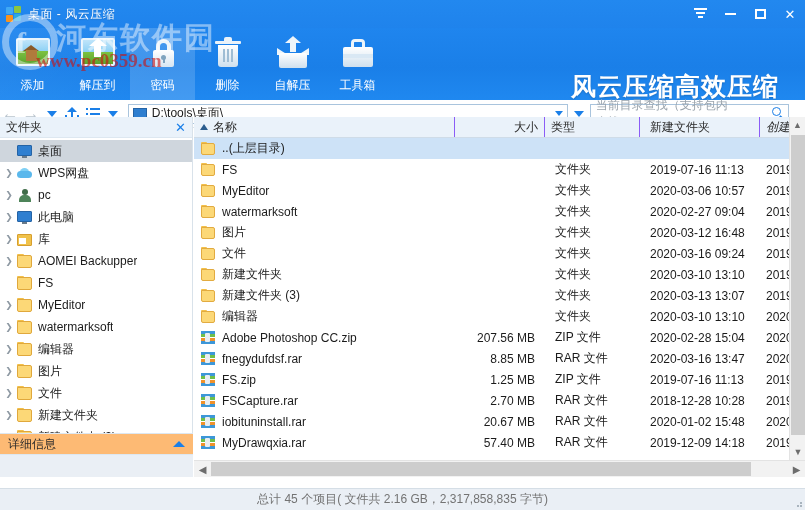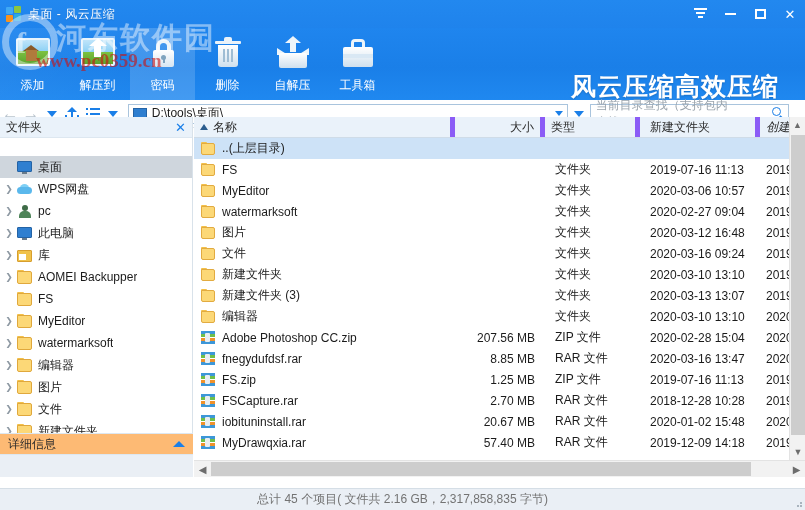--- a/index.html
+++ b/index.html
@@ -197,21 +197,21 @@
   .sidebar {
     position: absolute; left: 0; top: 0; width: 193px; height: 360px;
     background: #ffffff; border-right: 1px solid #d9e2ea;
   }
   .side-head {
     height: 21px; background: #eaf2fa; border-bottom: 1px solid #dde7f0;
     display: flex; align-items: center; padding: 0 6px;
   }
   .side-title { font-size: 12px; color: #2b2b2b; }
   .side-x { margin-left: auto; color: #1a7fe8; font-size: 13px; font-weight: bold; line-height:1; }
-  .tree { height: 317px; overflow: hidden; padding-top: 2px; margin-top: 16px; }
+  .tree { height: 317px; overflow: hidden; padding-top: 2px; }
   .tnode {
     height: 22px; display: flex; align-items: center; padding-left: 2px; font-size: 12px; color: #1b1b1b;
   }
   .tnode.sel { background: #cfd6dd; }
   .tchev {
     width: 14px; text-align: center; color: #8e99a3; font-size: 9px; flex: 0 0 auto;
   }
   .tchev.empty { color: transparent; }
   .ticon { width: 17px; height: 15px; margin-right: 5px; position: relative; flex: 0 0 auto; }
   .ticon.folder .f {
@@ -238,21 +238,21 @@
   .detail-arrow { margin-left: auto; width:0;height:0;
     border-left:6px solid transparent;border-right:6px solid transparent;border-bottom:6px solid #1a7fe8; }
   .detail-body { position: absolute; left:0; bottom:0; width:193px; height:22px; background:#eaeff5; }
 
   
   .files { position: absolute; left: 194px; top: 0; width: 611px; height: 360px; background: #fff; }
   .fl-head {
     height: 21px; background: #eaf2fa; border-bottom: 1px solid #cfdce8;
     display: flex; align-items: stretch; font-size: 12px; color: #2b2b2b;
   }
-  .fl-th { display:flex; align-items:center; border-right: 5px solid #8b5cf6; padding: 0 6px; }
+  .fl-th { display:flex; align-items:center; border-right: 1px solid #8b5cf6; padding: 0 6px; }
   .fl-th.name { width: 261px; }
   .fl-th.size { width: 90px; justify-content: flex-end; }
   .fl-th.type { width: 95px; }
   .fl-th.mtime { width: 120px; padding-left:10px; }
   .fl-th.ctime { width: 45px; padding-left:6px;font-style:italic; }
   .sortarr { width:0;height:0; border-left:4px solid transparent;border-right:4px solid transparent;
      border-bottom:6px solid #2b5d8e; margin-right:5px; }
 
   .fl-rows { height: 322px; overflow: hidden; }
   .frow { height: 21px; display: flex; align-items: stretch; font-size: 12px; color: #1b1b1b; }

